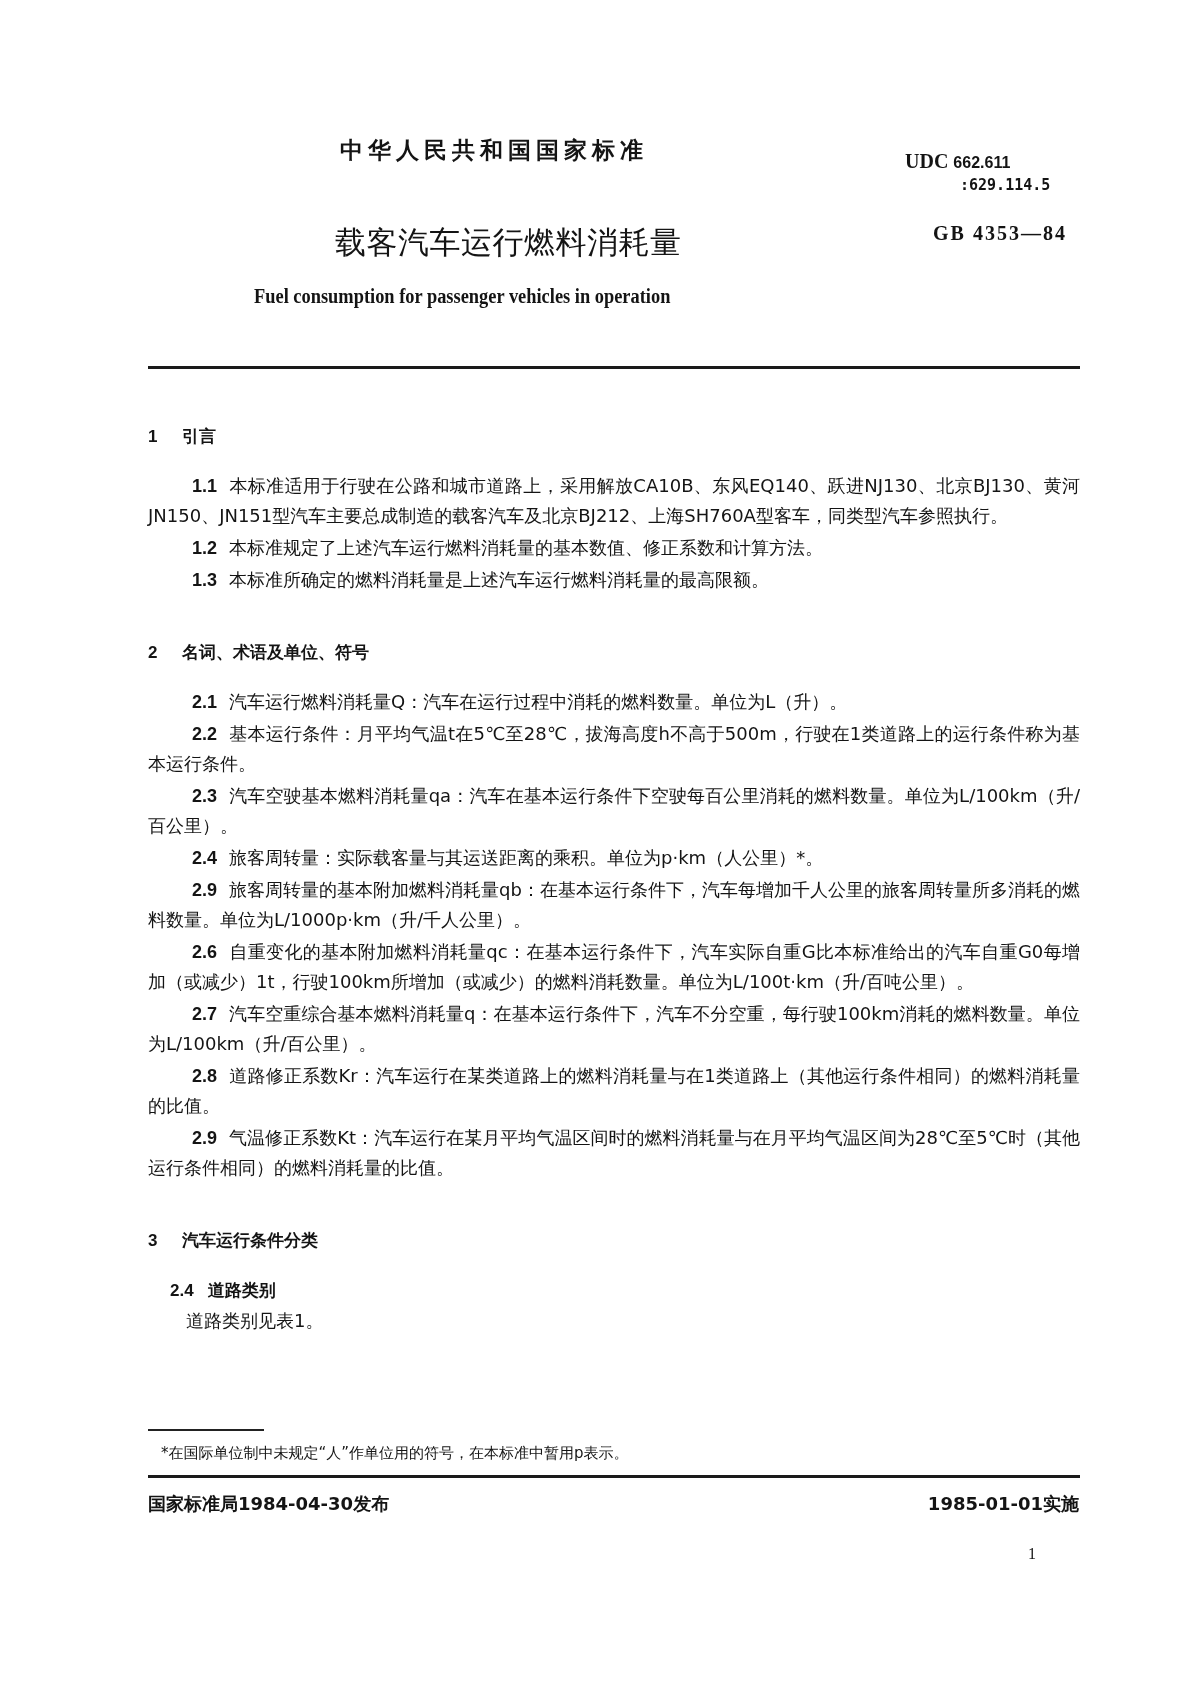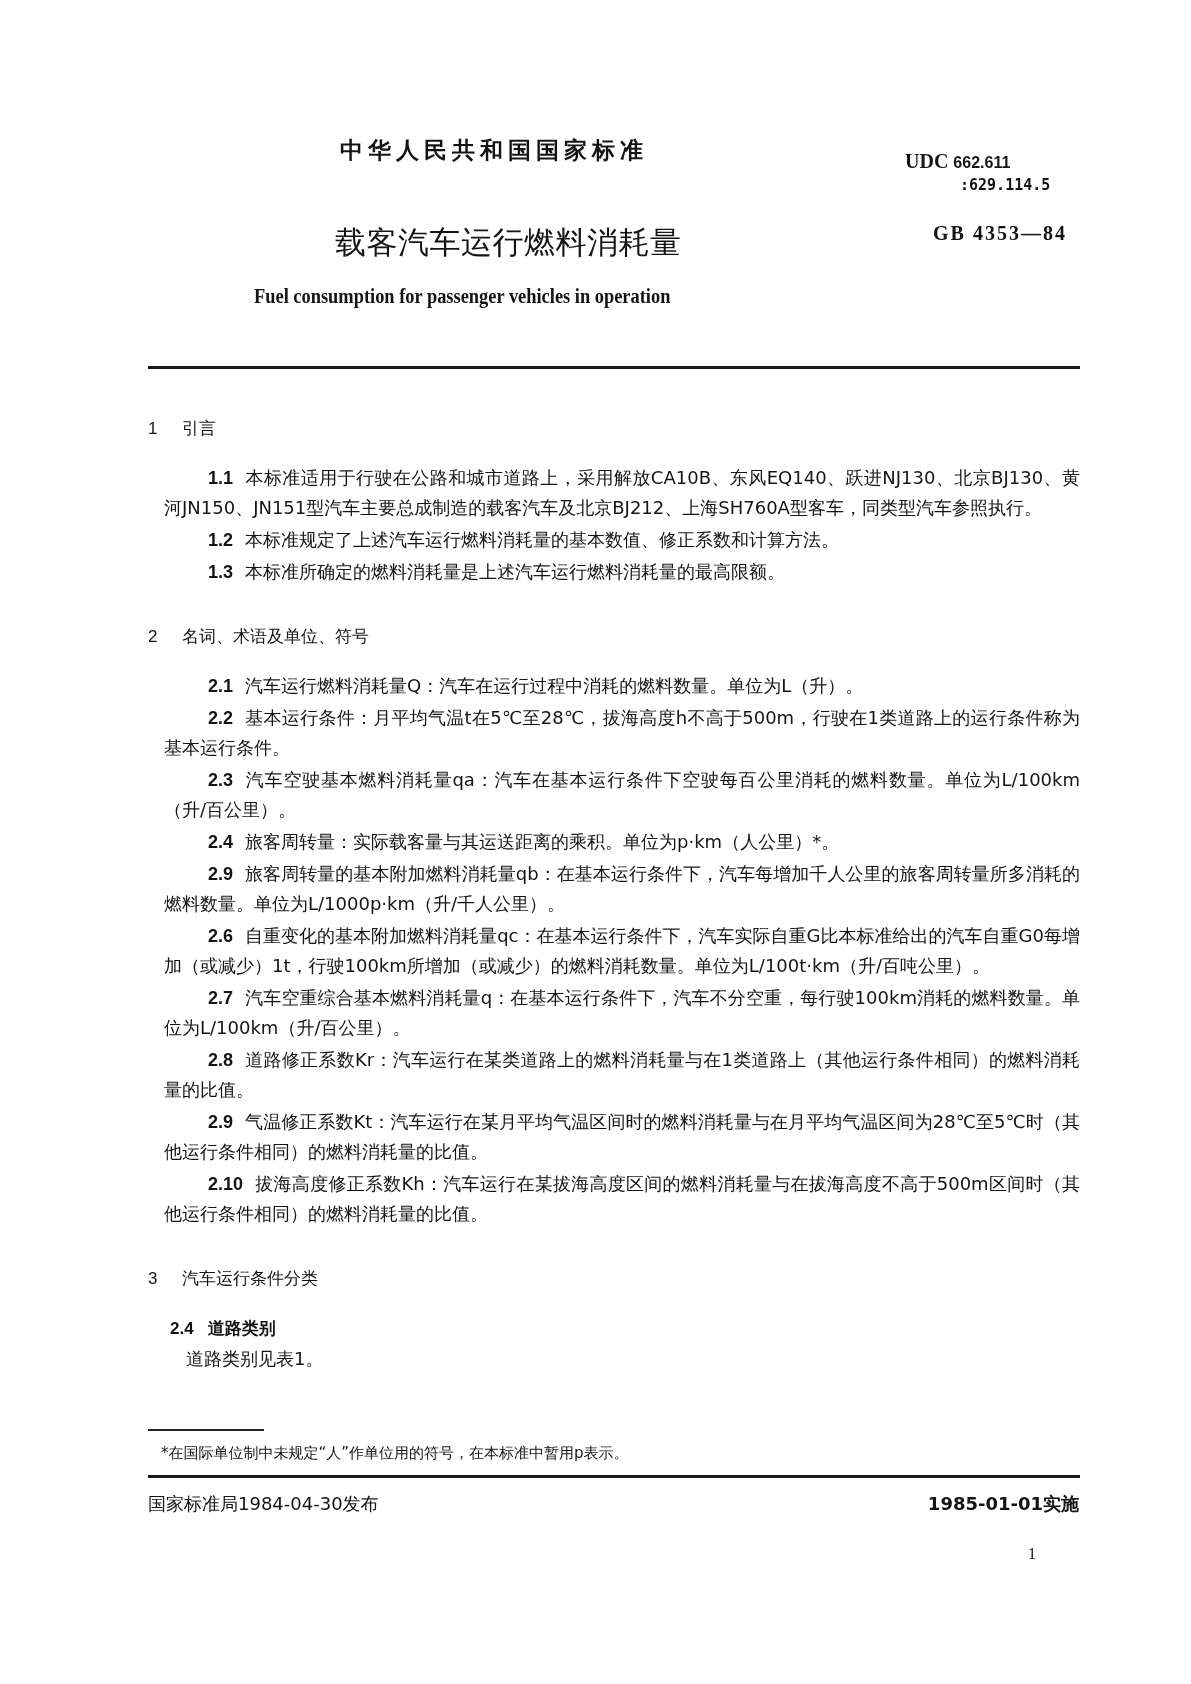--- a/index.html
+++ b/index.html
@@ -9,32 +9,32 @@
     .hdr-cn { left: 340px; top: 135px; font-size: 23px; font-weight: bold; letter-spacing: 5px; }
     .udc { left: 905px; top: 150px; font-family: "Liberation Serif", serif; font-weight: bold; font-size: 20px; line-height: 22px; }
     .udc .l1 { display: block; }
     .udc .l2 { display: block; padding-left: 55px; font-family: "DejaVu Sans Mono", monospace; font-size: 15px; }
     .udc .num { font-family: Liberation Sans, sans-serif; font-size: 16px; }
     .gb { left: 905px; top: 222px; font-family: "Liberation Serif", serif; font-weight: bold; font-size: 20px; letter-spacing: 2px; margin-left: 28px; }
     .title-cn { left: 335px; top: 222px; font-size: 31px; letter-spacing: 0.5px; }
     .title-en { left: 254px; top: 285px; font-family: "Liberation Serif", serif; font-weight: bold; font-size: 20px; transform: scaleX(0.92); transform-origin: left; }
     .rule-top { left: 148px; top: 366px; width: 932px; height: 3px; background: #1a1a1a; }
     .content { left: 148px; top: 405px; width: 932px; font-size: 18px; line-height: 30px; }
-    .sec { font-weight: normal; font-size: 17px; margin: 8px 0 20px 0; height: 30px; }
+    .sec { font-weight: bold; font-size: 17px; margin: 16px 0 20px 0; height: 30px; }
     .sec .n { display: inline-block; width: 34px; font-family: "Liberation Sans", sans-serif; }
-    .para { margin: 0 0 2px 16px; text-indent: 22px; text-align: justify; }
+    .para { margin: 0 0 2px 0; text-indent: 22px; text-align: justify; }
     .para .n { font-weight: bold; font-family: "Liberation Sans", sans-serif; display: inline-block; margin-right: 12px; }
     .sp { height: 24px; }
     .sub { font-weight: bold; padding-left: 22px; font-size: 17px; }
     .sub .n { font-family: "Liberation Sans", sans-serif; display: inline-block; margin-right: 14px; }
     .subtext { padding-left: 38px; }
     .fn-rule { left: 148px; top: 1429px; width: 116px; height: 2px; background: #222; }
     .footnote { left: 161px; top: 1444px; font-size: 15px; }
     .rule-bot { left: 148px; top: 1475px; width: 932px; height: 3px; background: #1a1a1a; }
-    .issued { left: 148px; top: 1492px; font-size: 18px; font-weight: normal; }
+    .issued { left: 148px; top: 1492px; font-size: 18px; font-weight: bold; }
     .effective { right: 112px; top: 1492px; font-size: 18px; font-weight: bold; }
     .pageno { left: 1028px; top: 1545px; font-family: "Liberation Serif", serif; font-size: 16px; }
   </style>
 </head>
 <body>
 
 <div class="abs hdr-cn">中华人民共和国国家标准</div>
 
 <div class="abs udc">
   <span class="l1"><span>UDC</span> <span class="num">662.611</span></span>
@@ -62,21 +62,20 @@
   </div>
   <div class="para"><span class="n">2.1</span><span>汽车运行燃料消耗量Q：汽车在运行过程中消耗的燃料数量。单位为L（升）。</span></div>
   <div class="para"><span class="n">2.2</span><span>基本运行条件：月平均气温t在5℃至28℃，拔海高度h不高于500m，行驶在1类道路上的运行条件称为基本运行条件。</span></div>
   <div class="para"><span class="n">2.3</span><span>汽车空驶基本燃料消耗量qa：汽车在基本运行条件下空驶每百公里消耗的燃料数量。单位为L/100km（升/百公里）。</span></div>
   <div class="para"><span class="n">2.4</span><span>旅客周转量：实际载客量与其运送距离的乘积。单位为p·km（人公里）*。</span></div>
   <div class="para"><span class="n">2.9</span><span>旅客周转量的基本附加燃料消耗量qb：在基本运行条件下，汽车每增加千人公里的旅客周转量所多消耗的燃料数量。单位为L/1000p·km（升/千人公里）。</span></div>
   <div class="para"><span class="n">2.6</span><span>自重变化的基本附加燃料消耗量qc：在基本运行条件下，汽车实际自重G比本标准给出的汽车自重G0每增加（或减少）1t，行驶100km所增加（或减少）的燃料消耗数量。单位为L/100t·km（升/百吨公里）。</span></div>
   <div class="para"><span class="n">2.7</span><span>汽车空重综合基本燃料消耗量q：在基本运行条件下，汽车不分空重，每行驶100km消耗的燃料数量。单位为L/100km（升/百公里）。</span></div>
   <div class="para"><span class="n">2.8</span><span>道路修正系数Kr：汽车运行在某类道路上的燃料消耗量与在1类道路上（其他运行条件相同）的燃料消耗量的比值。</span></div>
   <div class="para"><span class="n">2.9</span><span>气温修正系数Kt：汽车运行在某月平均气温区间时的燃料消耗量与在月平均气温区间为28℃至5℃时（其他运行条件相同）的燃料消耗量的比值。</span></div>
-  <div class="para"><span class="n">2.10</span><span>拔海高度修正系数Kh：汽车运行在某拔海高度区间的燃料消耗量与在拔海高度不高于500m区间时（其他运行条件相同）的燃料消耗量的比值。</span></div>
 
   <div class="sp"></div>
   <div class="sec">
     <span class="n">3</span><span>汽车运行条件分类</span>
   </div>
   <div class="sub"><span class="n">2.4</span><span>道路类别</span></div>
   <div class="subtext">道路类别见表1。</div>
 </div>
 
 <div class="abs fn-rule"></div>

